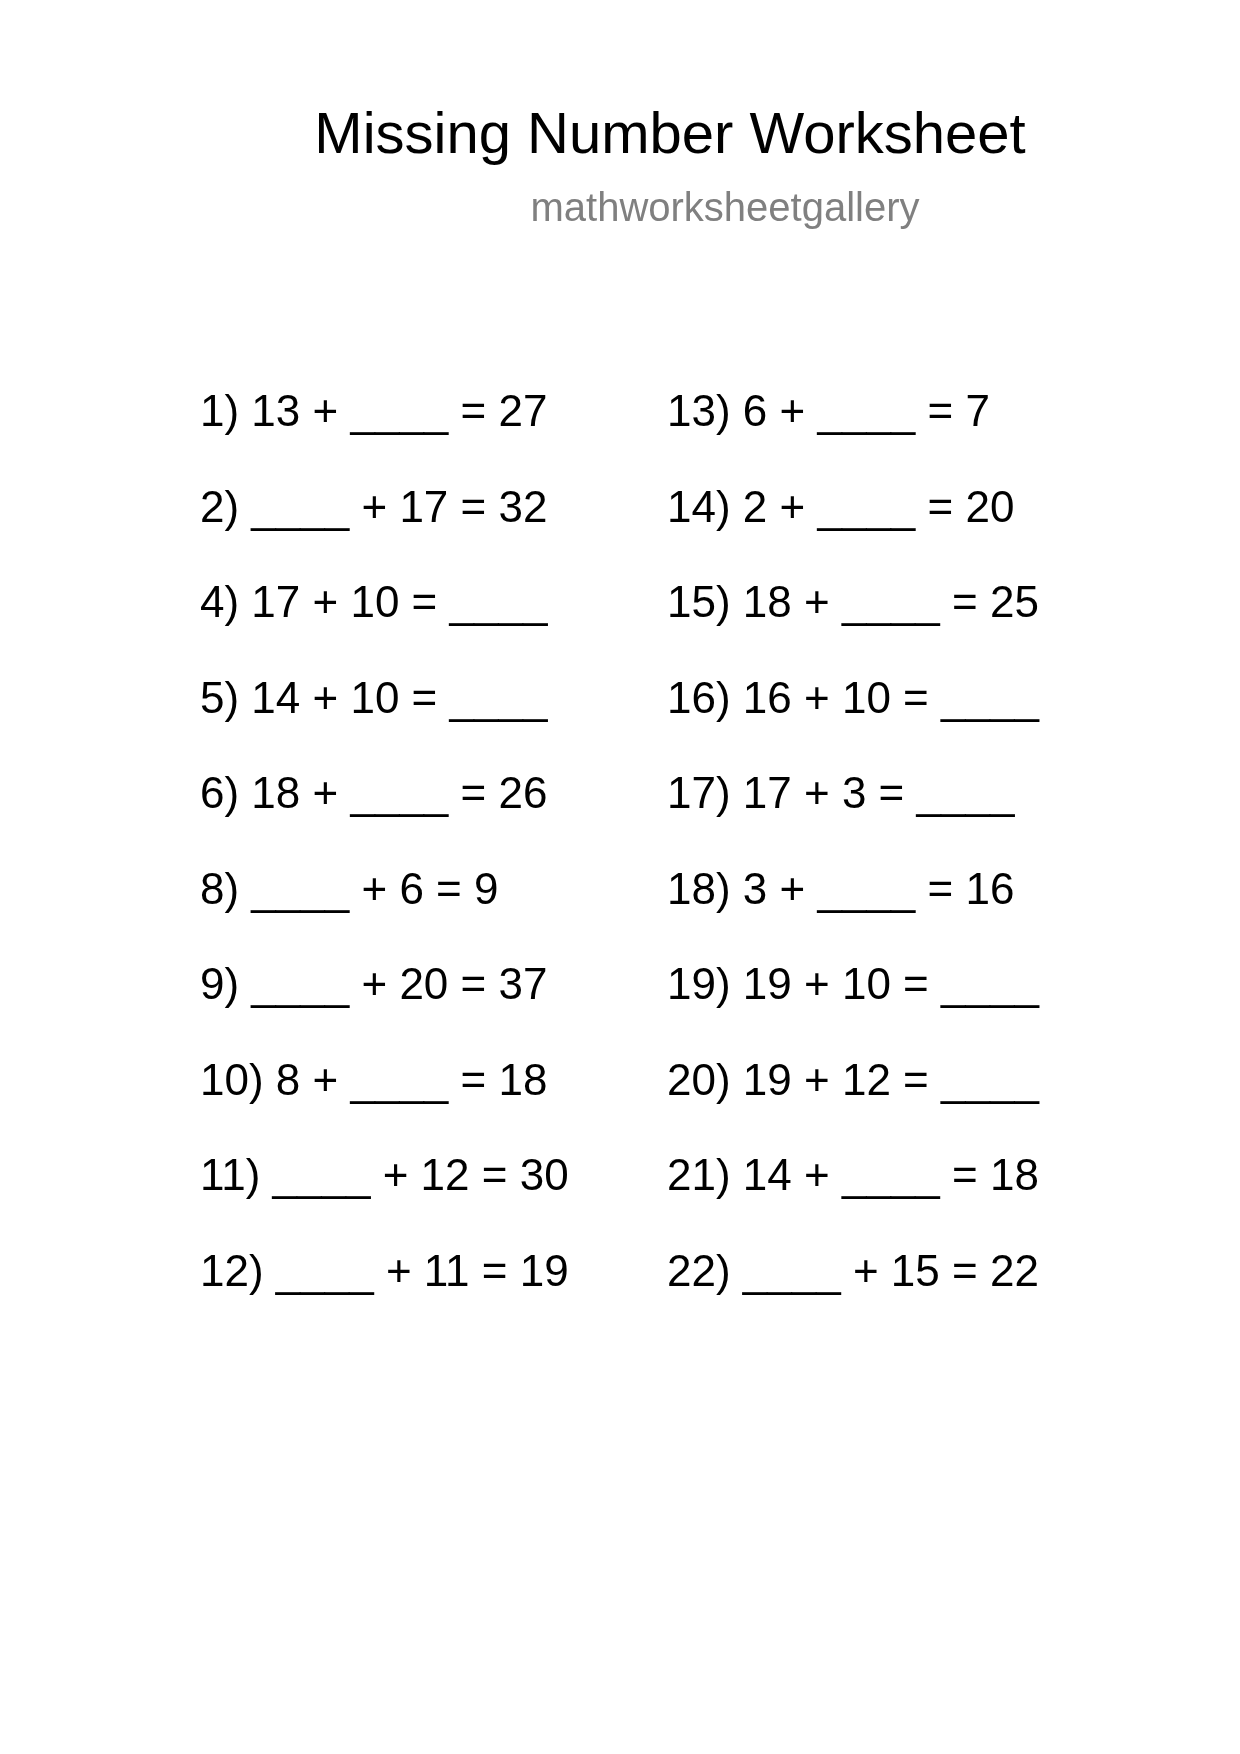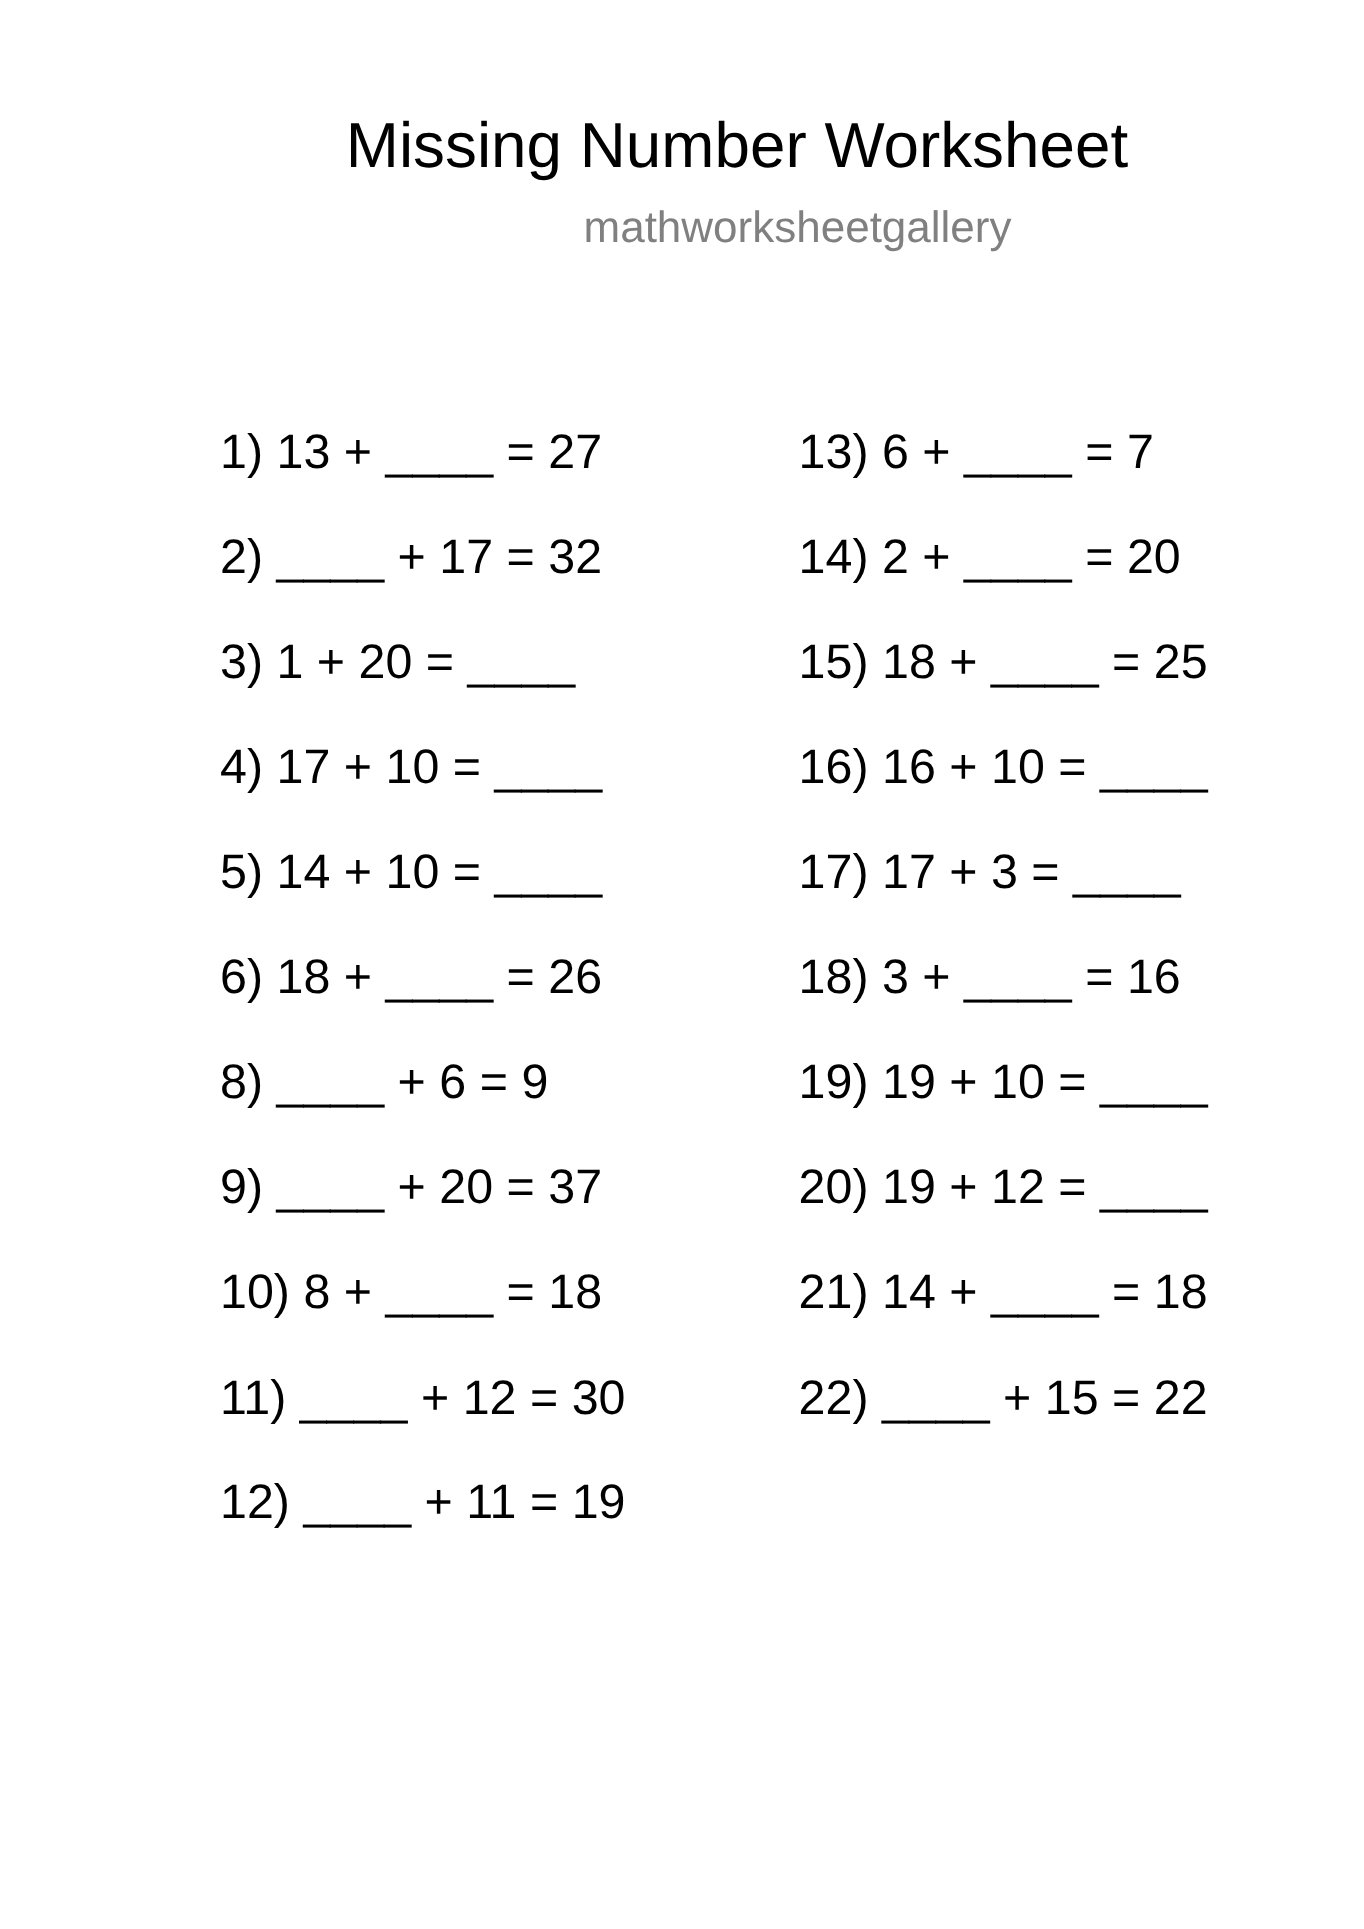--- a/index.html
+++ b/index.html
@@ -4,33 +4,32 @@
   <style>
     html, body { margin: 0; padding: 0; background: #ffffff; }
     body { width: 1240px; height: 1754px; position: relative; overflow: hidden;
            font-family: "Liberation Sans", sans-serif; color: #000; }
     .title { position: absolute; left: 0; width: 1340px; top: 98px; text-align: center;
              font-size: 58px; line-height: 70px; color: #000; }
     .subtitle { position: absolute; left: 0; width: 1450px; top: 183px; text-align: center;
                 font-size: 40px; line-height: 48px; color: #808080; }
     .col { position: absolute; top: 354px; margin-top: 32px; }
     .col.left { left: 200px; }
-    .col.right { left: 726px; }
+    .col.right { left: 667px; }
     .problem { height: 95.5px; font-size: 44px; line-height: 50px; white-space: pre; }
   </style>
 </head>
 <body>
 
 <div class="title">Missing Number Worksheet</div>
 <div class="subtitle">mathworksheetgallery</div>
 
 <div class="col left">
   <div class="problem">1) 13 + ____ = 27</div>
   <div class="problem">2) ____ + 17 = 32</div>
-  <div class="problem">3) 1 + 20 = ____</div>
   <div class="problem">4) 17 + 10 = ____</div>
   <div class="problem">5) 14 + 10 = ____</div>
   <div class="problem">6) 18 + ____ = 26</div>
   <div class="problem">8) ____ + 6 = 9</div>
   <div class="problem">9) ____ + 20 = 37</div>
   <div class="problem">10) 8 + ____ = 18</div>
   <div class="problem">11) ____ + 12 = 30</div>
   <div class="problem">12) ____ + 11 = 19</div>
 </div>
 

